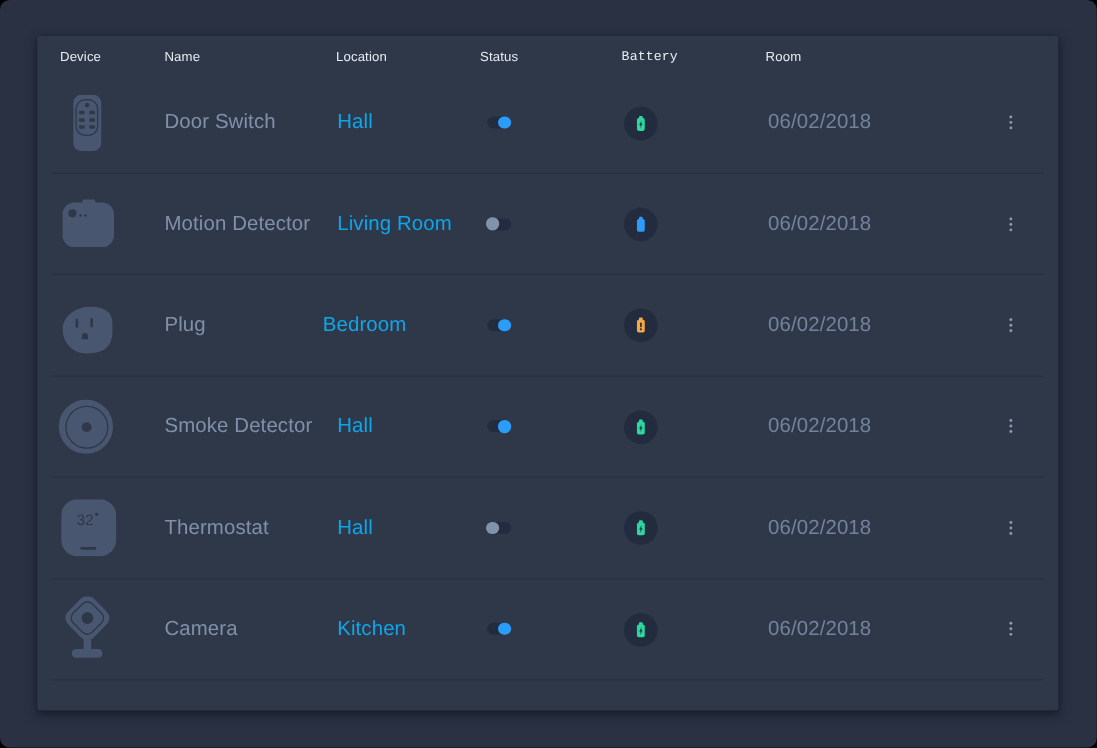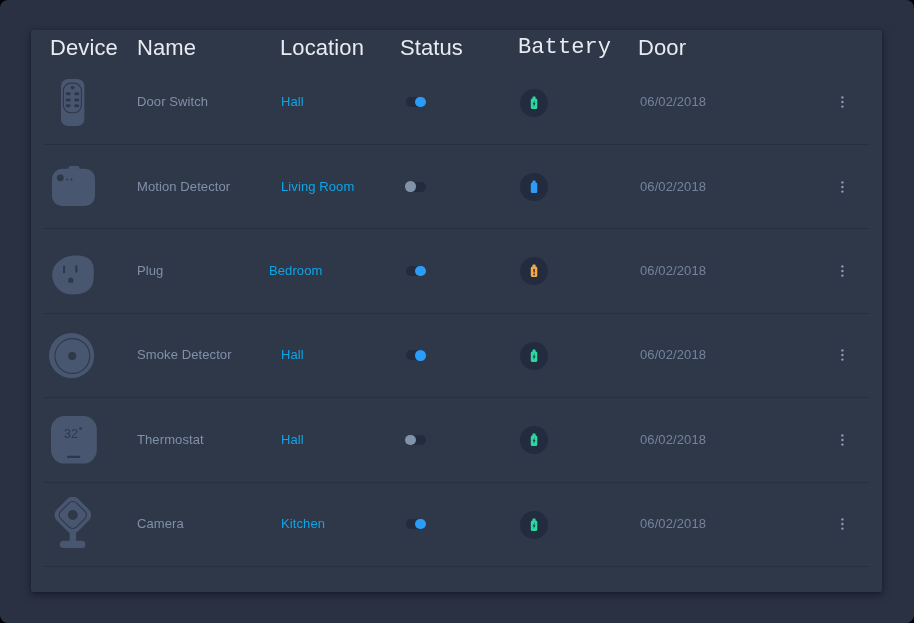--- a/index.html
+++ b/index.html
@@ -5,23 +5,23 @@
   * { margin:0; padding:0; box-sizing:border-box; }
   html,body { width:914px; height:623px; background:#000; overflow:hidden; }
   body { font-family:"Liberation Sans", sans-serif; }
   .hdr,.rowtxt { transform:translateZ(0); }
   .app { position:absolute; left:0; top:0; width:914px; height:623px;
          background:#293143; border-radius:8px; overflow:hidden; }
   .card { position:absolute; left:31px; top:30px; width:851px; height:562px;
           background:#2E3849; border-radius:2px;
           box-shadow:0 3px 9px rgba(14,18,28,0.5), 0 1px 3px rgba(14,18,28,0.35); }
   .hdr { position:absolute; top:39px; height:18px; line-height:18px;
-         font-size:22px; color:#E8EBF1; letter-spacing:0.1px; }
+         font-size:11px; color:#E8EBF1; letter-spacing:0.1px; }
   .divider { position:absolute; left:43px; width:827px; height:1px; background:#28303F; }
-  .rowtxt { position:absolute; height:16px; line-height:16px; font-size:13px; letter-spacing:0.1px; }
+  .rowtxt { position:absolute; height:16px; line-height:16px; font-size:17px; letter-spacing:0.1px; }
   .name { color:#8190A9; }
   .loc  { color:#0ea5e9; }
   .date { color:#74839D; }
   .toggle { position:absolute; left:406px; width:20px; height:10px;
             border-radius:5px; background:#232C3E; }
   .knob { position:absolute; top:-0.25px; width:10.5px; height:10.5px; border-radius:50%; }
   .knob.on  { left:9.3px; background:#2B9CF8; }
   .knob.off { left:-0.7px; background:#8093AB; }
   .bcirc { position:absolute; left:520px; width:28px; height:28px;
            border-radius:50%; background:#232C3E; }
@@ -30,21 +30,21 @@
 </head>
 <body>
 <div class="app">
 <div class="card"></div>
 
 <div class="hdr" style="left:50px;">Device</div>
 <div class="hdr" style="left:137px;">Name</div>
 <div class="hdr" style="left:280px;text-align:center;">Location</div>
 <div class="hdr" style="left:400px;">Status</div>
 <div class="hdr" style="left:518px;font-family:Liberation Mono, monospace;">Battery</div>
-<div class="hdr" style="left:638px;">Door</div>
+<div class="hdr" style="left:638px;">Room</div>
 
 <div class="divider" style="top:144px;"></div>
 <div class="divider" style="top:228px;"></div>
 <div class="divider" style="top:313px;"></div>
 <div class="divider" style="top:397px;"></div>
 <div class="divider" style="top:482px;"></div>
 <div class="divider" style="top:566px;"></div>
 
 <svg class="icon" style="left:61px;top:78.7px" width="24" height="47" viewBox="0 0 24 47">
 <rect x="0" y="0" width="23.4" height="47" rx="7" fill="#49566F"></rect>

